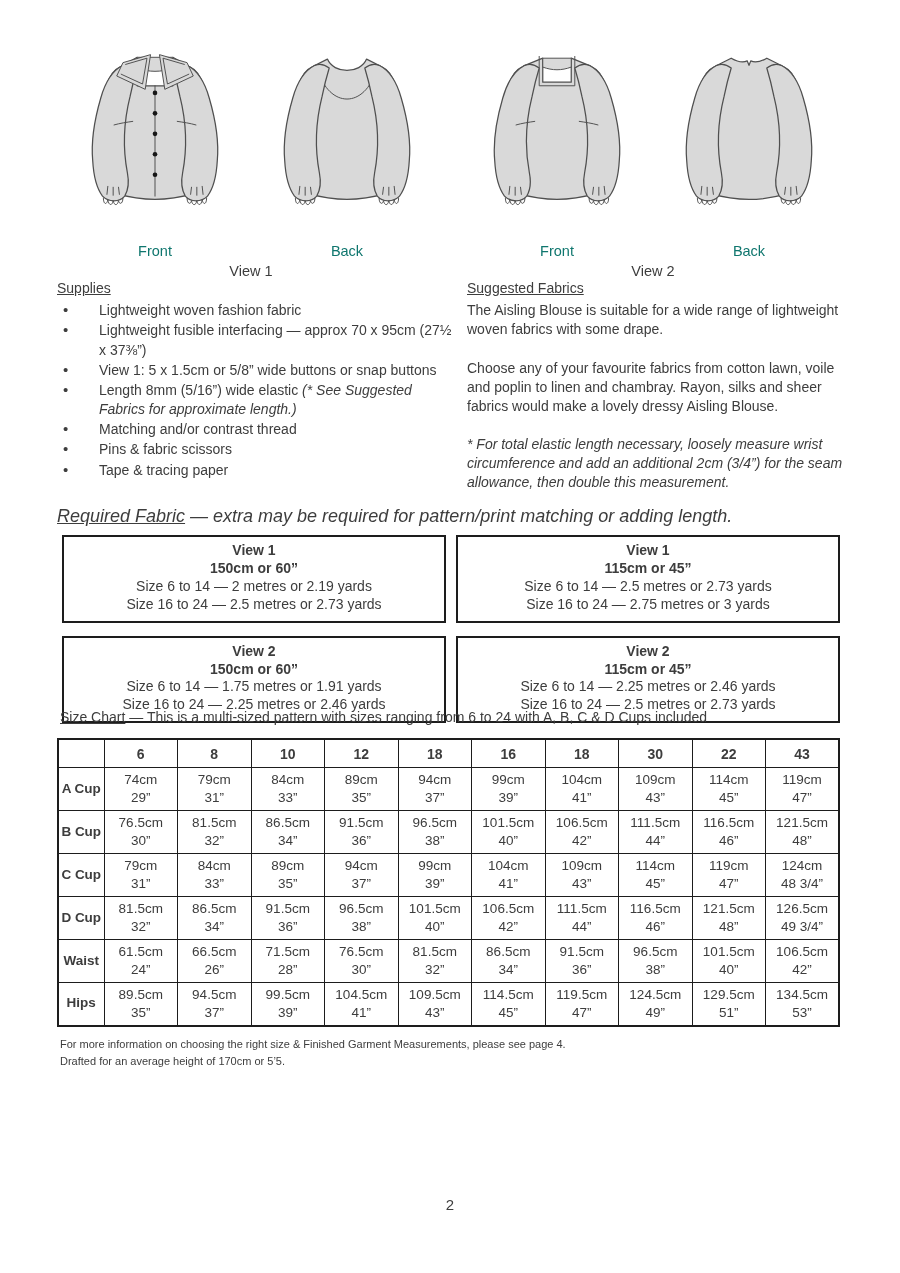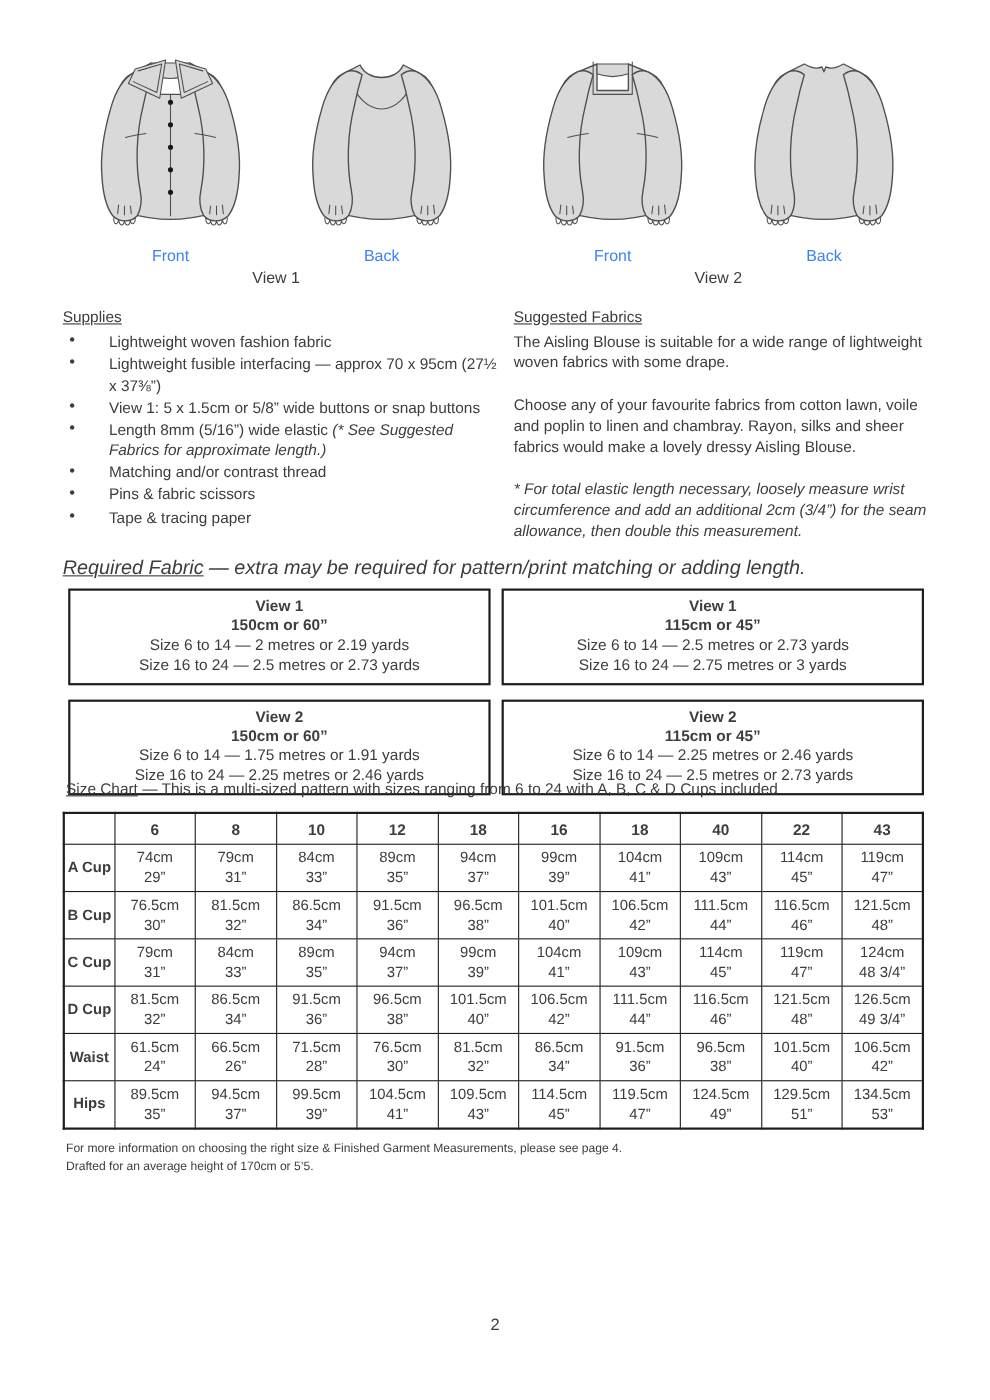--- a/index.html
+++ b/index.html
@@ -5,21 +5,21 @@
   html,body{margin:0;padding:0;background:#e8e8e8;}
   .page{
     position:relative;width:900px;height:1273px;margin:0 auto;background:#ffffff;
     font-family:"Liberation Sans", sans-serif;color:#3d3d3d;overflow:hidden;
   }
   
   .views-row{position:absolute;top:34px;left:66px;width:772px;display:flex;justify-content:space-between;}
   .view-group{display:flex;flex-direction:column;align-items:center;}
   .garments{display:flex;gap:14px;}
   figure{margin:0;display:flex;flex-direction:column;align-items:center;}
-  figcaption{font-size:14.5px;margin-top:2px;color:#3b82f6;}
+  figcaption{font-size:14.5px;margin-top:20px;color:#0f766e;}
   .view-caption{font-size:14.5px;margin-top:4px;color:#3d3d3d;}
   .blouse{display:block;}
   .outline{fill:#d9d9d9;stroke:#4f4f4f;stroke-width:1.4;stroke-linejoin:round;}
   .detail{fill:none;stroke:#4f4f4f;stroke-width:1.1;stroke-linecap:round;stroke-linejoin:round;}
   .panel{fill:#d9d9d9;stroke:#4f4f4f;stroke-width:1.1;stroke-linejoin:round;}
   .btn{fill:#161616;stroke:none;}
   
   .cols{position:absolute;top:279px;left:57px;width:790px;display:flex;gap:14px;font-size:14px;line-height:1.37;}
   .col-left{width:396px;}
   .col-right{width:380px;}
@@ -206,21 +206,21 @@
       <thead>
           <tr>
             <th></th>
             <th>6</th>
             <th>8</th>
             <th>10</th>
             <th>12</th>
             <th>18</th>
             <th>16</th>
             <th>18</th>
-            <th>40</th>
+            <th>30</th>
             <th>22</th>
             <th>43</th>
           </tr>
         </thead>
       <tbody>
           <tr>
             <th>A Cup</th>
             <td>
               <div>74cm</div>
               <div>29”</div>

